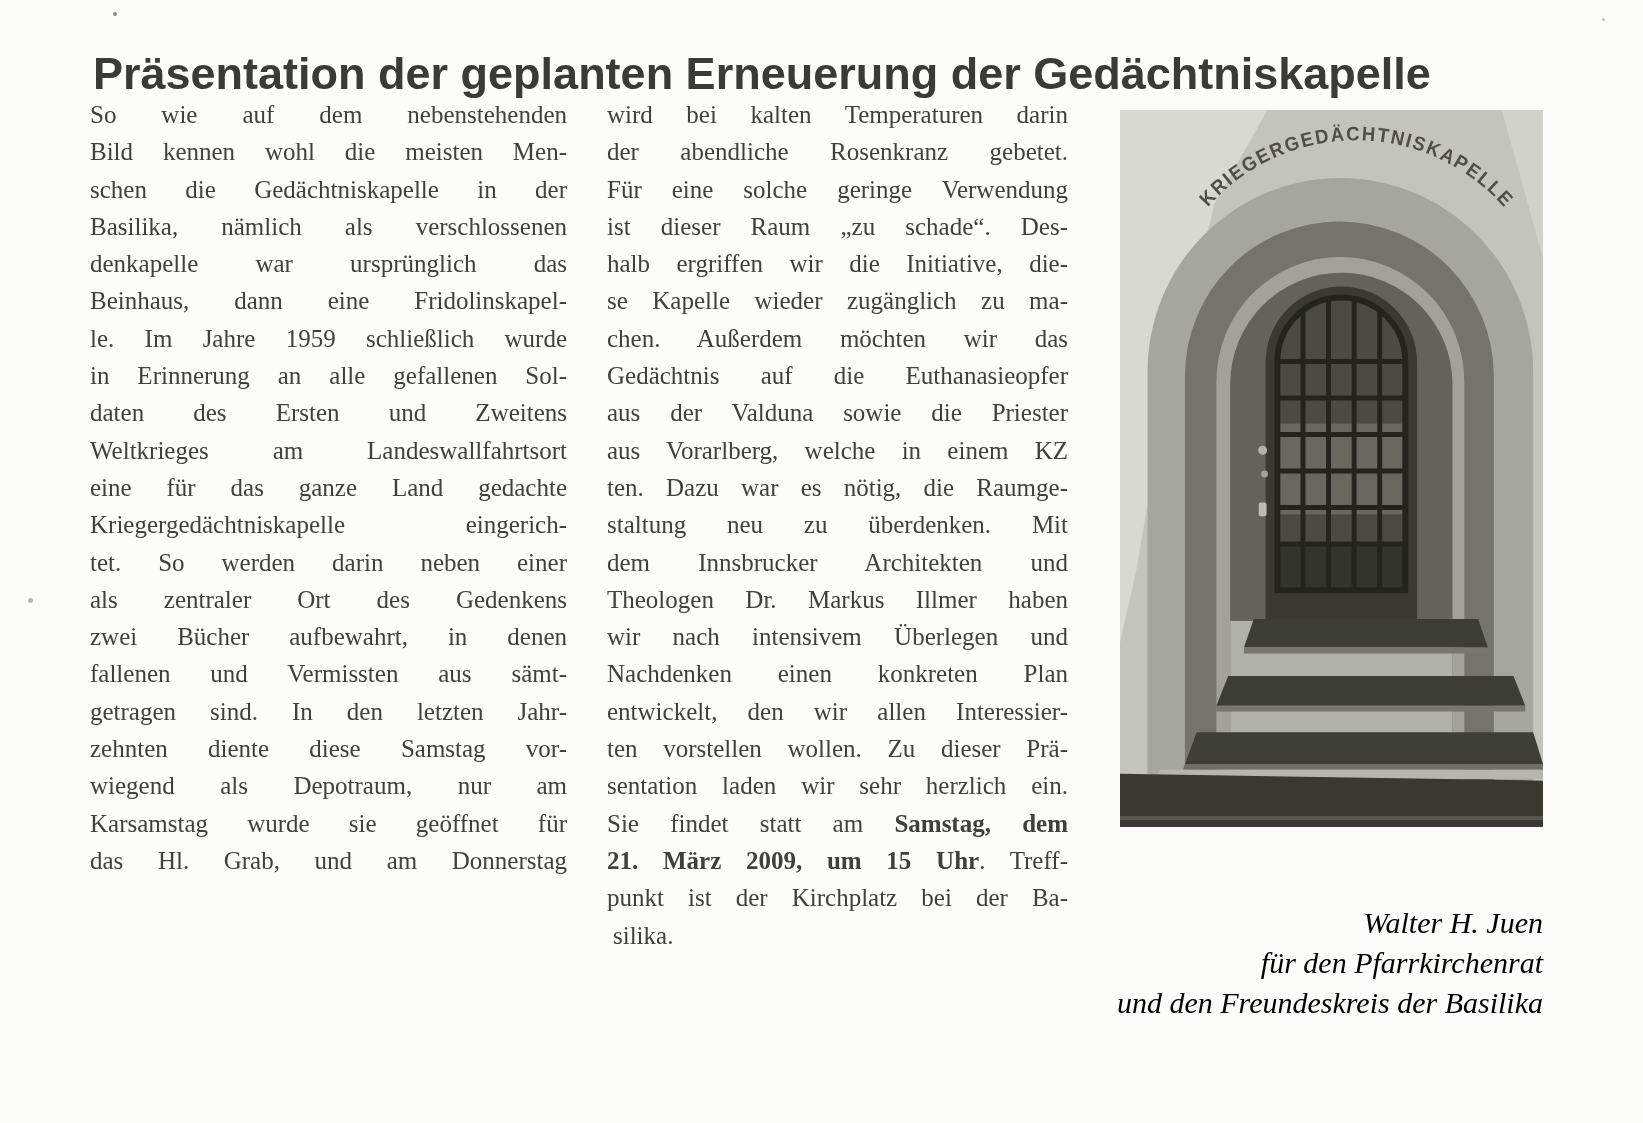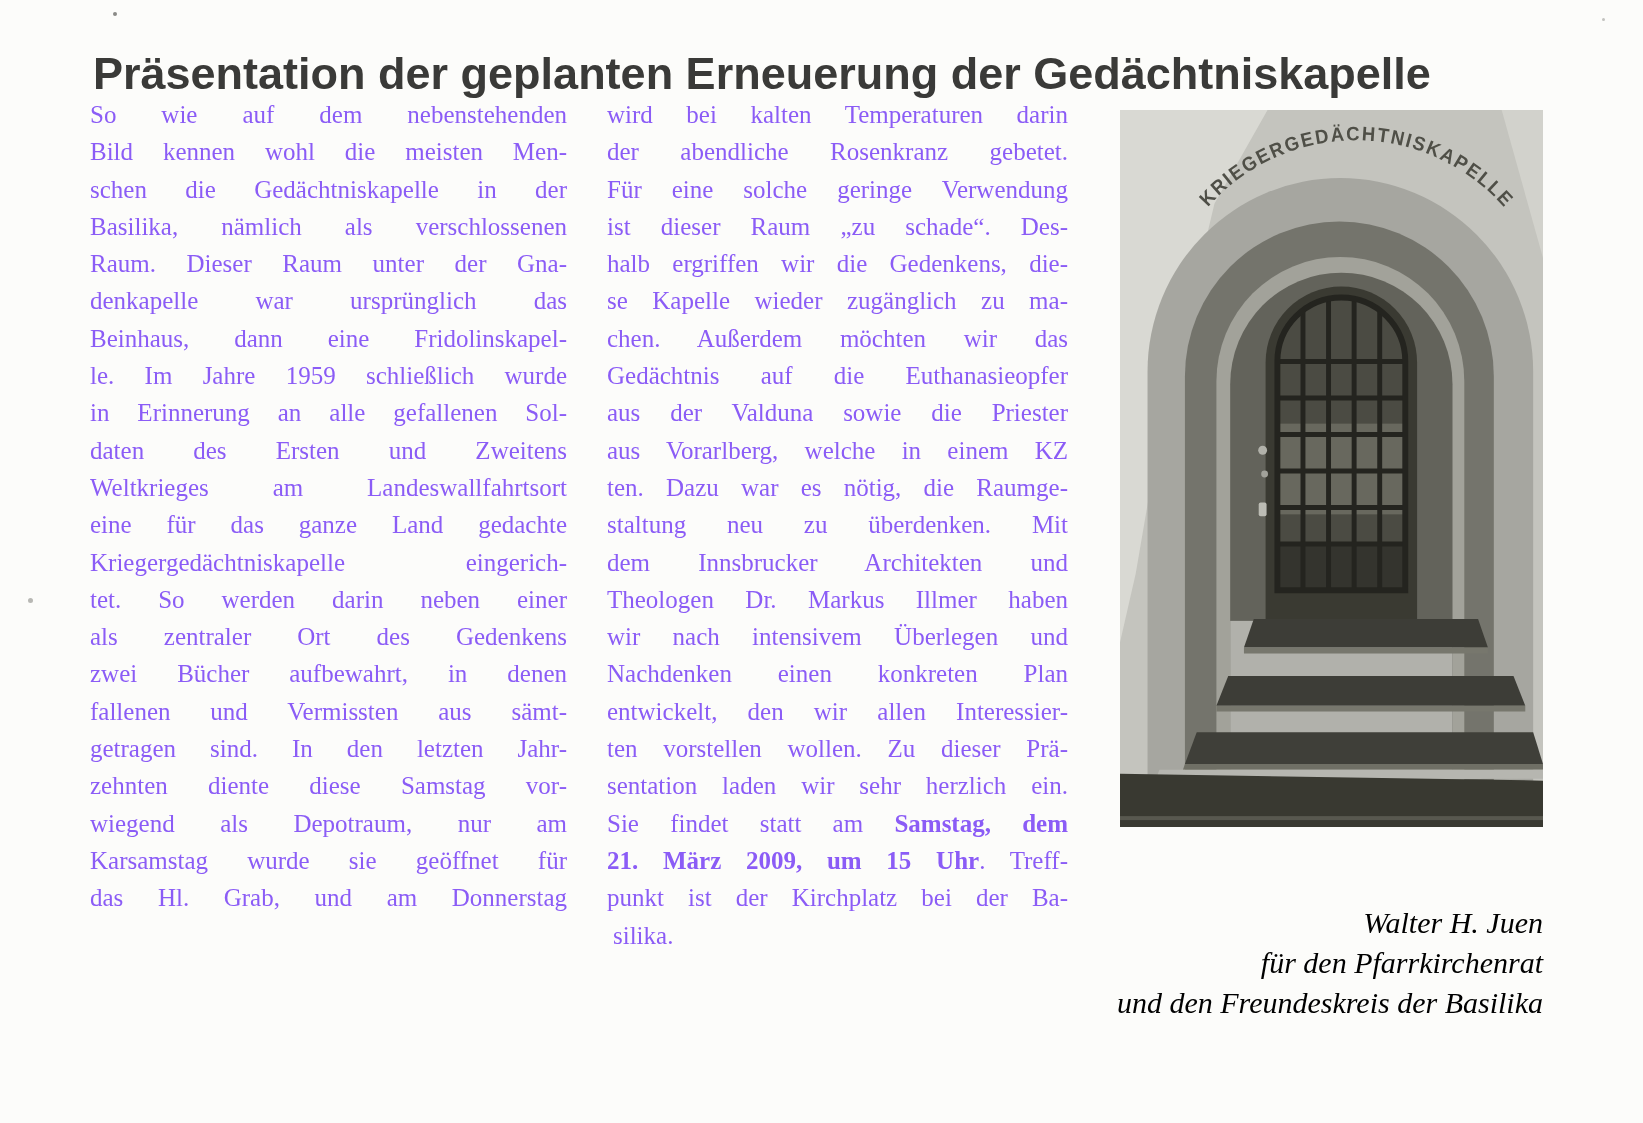--- a/index.html
+++ b/index.html
@@ -15,21 +15,21 @@
   #title{
     position:absolute;left:93px;top:18px;width:1450px;
     font-family:"Liberation Sans", sans-serif;
     font-weight:bold;font-size:45px;line-height:52px;
     color:#3a3a38;letter-spacing:0px;
   }
   
   .col{
     position:absolute;top:96px;
     font-size:25px;line-height:37.3px;
-    color:#8b5cf6;
+    color:#404040;
   }
   #col-left{left:90px;width:477px;}
   #col-middle{left:607px;width:461px;}
   .line{
     height:37.3px;overflow:hidden;
     text-align:justify;
     -moz-text-align-last:justify;
     text-align-last:justify;
     white-space:normal;
   }
@@ -56,21 +56,20 @@
 
 <div id="page">
 
   <h1 id="title">Präsentation der geplanten Erneuerung der Gedächtniskapelle</h1>
 
   <div id="col-left" class="col">
       <div class="line"><span>So wie auf dem nebenstehenden</span></div>
       <div class="line"><span>Bild kennen wohl die meisten Men-</span></div>
       <div class="line"><span>schen die Gedächtniskapelle in der</span></div>
       <div class="line"><span>Basilika, nämlich als verschlossenen</span></div>
-      <div class="line"><span>Raum. Dieser Raum unter der Gna-</span></div>
       <div class="line"><span>denkapelle war ursprünglich das</span></div>
       <div class="line"><span>Beinhaus, dann eine Fridolinskapel-</span></div>
       <div class="line"><span>le. Im Jahre 1959 schließlich wurde</span></div>
       <div class="line"><span>in Erinnerung an alle gefallenen Sol-</span></div>
       <div class="line"><span>daten des Ersten und Zweitens</span></div>
       <div class="line"><span>Weltkrieges am Landeswallfahrtsort</span></div>
       <div class="line"><span>eine für das ganze Land gedachte</span></div>
       <div class="line"><span>Kriegergedächtniskapelle eingerich-</span></div>
       <div class="line"><span>tet. So werden darin neben einer</span></div>
       <div class="line"><span>als zentraler Ort des Gedenkens</span></div>
@@ -81,21 +80,21 @@
       <div class="line"><span>wiegend als Depotraum, nur am</span></div>
       <div class="line"><span>Karsamstag wurde sie geöffnet für</span></div>
       <div class="line"><span>das Hl. Grab, und am Donnerstag</span></div>
     </div>
 
   <div id="col-middle" class="col">
       <div class="line"><span>wird bei kalten Temperaturen darin</span></div>
       <div class="line"><span>der abendliche Rosenkranz gebetet.</span></div>
       <div class="line"><span>Für eine solche geringe Verwendung</span></div>
       <div class="line"><span>ist dieser Raum „zu schade“. Des-</span></div>
-      <div class="line"><span>halb ergriffen wir die Gedenkens, die-</span></div>
+      <div class="line"><span>halb ergriffen wir die Initiative, die-</span></div>
       <div class="line"><span>se Kapelle wieder zugänglich zu ma-</span></div>
       <div class="line"><span>chen. Außerdem möchten wir das</span></div>
       <div class="line"><span>Gedächtnis auf die Euthanasieopfer</span></div>
       <div class="line"><span>aus der Valduna sowie die Priester</span></div>
       <div class="line"><span>aus Vorarlberg, welche in einem KZ</span></div>
       <div class="line"><span>ten. Dazu war es nötig, die Raumge-</span></div>
       <div class="line"><span>staltung neu zu überdenken. Mit</span></div>
       <div class="line"><span>dem Innsbrucker Architekten und</span></div>
       <div class="line"><span>Theologen Dr. Markus Illmer haben</span></div>
       <div class="line"><span>wir nach intensivem Überlegen und</span></div>

